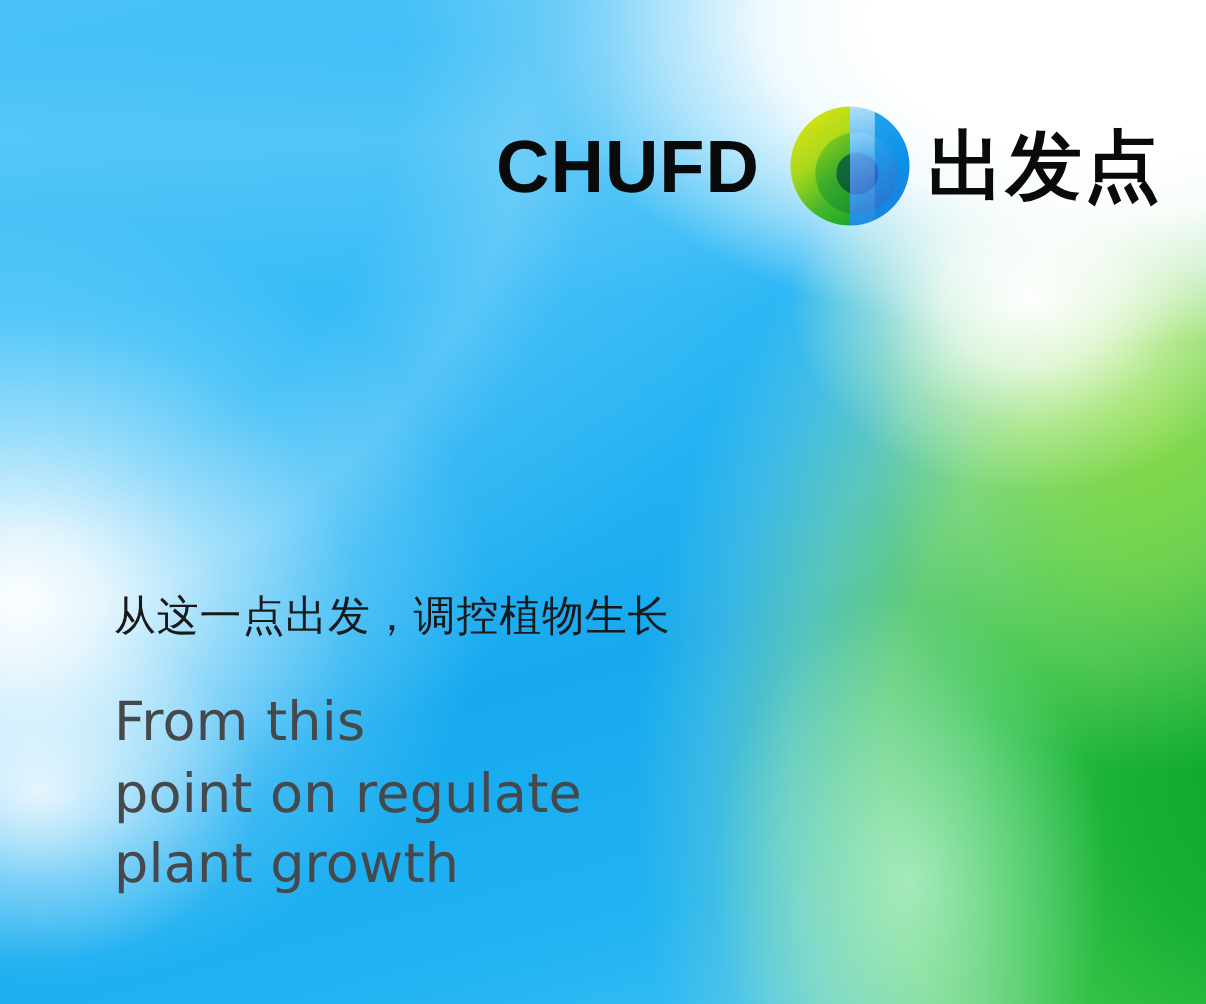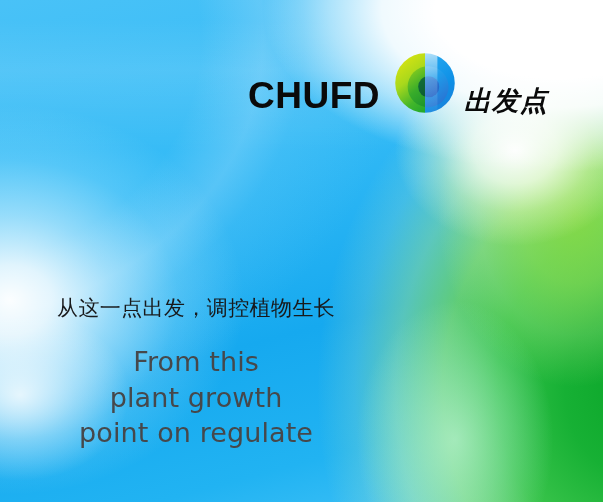--- a/index.html
+++ b/index.html
@@ -131,21 +131,21 @@
       rgba(255,255,255,0.35) 40%,
       rgba(255,255,255,0.0) 78%);
   }
 
   
   #logo-lockup {
     position: absolute;
     left: 248px;
     top: 52px;
     display: flex;
-    align-items: flex-end;
+    align-items: center;
     gap: 0;
     z-index: 6;
   }
 
   #wordmark {
     font-family: "Liberation Sans", sans-serif;
     font-size: 37px;
     font-weight: bold;
     letter-spacing: 0.5px;
     color: #0a0a0a;
@@ -155,26 +155,25 @@
   #logo-mark {
     width: 62px;
     height: 62px;
     margin: 0 8px 0 14px;
     flex: 0 0 auto;
     display: block;
   }
 
   #logo-cn {
     font-family: "DejaVu Sans", sans-serif;
-    font-size: 27px;
+    font-size: 38px;
     font-weight: bold;
     letter-spacing: 1px;
     color: #0a0a0a;
     line-height: 1;
-    font-style: italic;
   }
 
   
   #tagline-block {
     position: absolute;
     left: 57px;
     top: 296px;
     z-index: 6;
   }
 
@@ -193,21 +192,20 @@
     font-family: "DejaVu Sans", sans-serif;
     font-size: 27px;
     font-weight: normal;
     letter-spacing: 0.1px;
     color: #46484b;
     line-height: 1.32;
   }
   .en-line {
     display: block;
     white-space: nowrap;
-    text-align: center;
   }
 </style>
 </head>
 <body>
 
 <div id="banner">
 
   <div class="bg-layer" id="bg-base"></div>
   <div class="bg-layer" id="bg-arc"></div>
   <div class="bg-layer" id="bg-glow-left"></div>
@@ -302,18 +300,18 @@
       </g>
     </svg>
 
     <span id="logo-cn">出发点</span>
   </div>
 
   <div id="tagline-block">
     <div id="tagline-cn">从这一点出发，调控植物生长</div>
     <div id="tagline-en">
       <span class="en-line">From this</span>
+      <span class="en-line">point on regulate</span>
       <span class="en-line">plant growth</span>
-      <span class="en-line">point on regulate</span>
     </div>
   </div>
 
 </div>
 
 </body></html>

